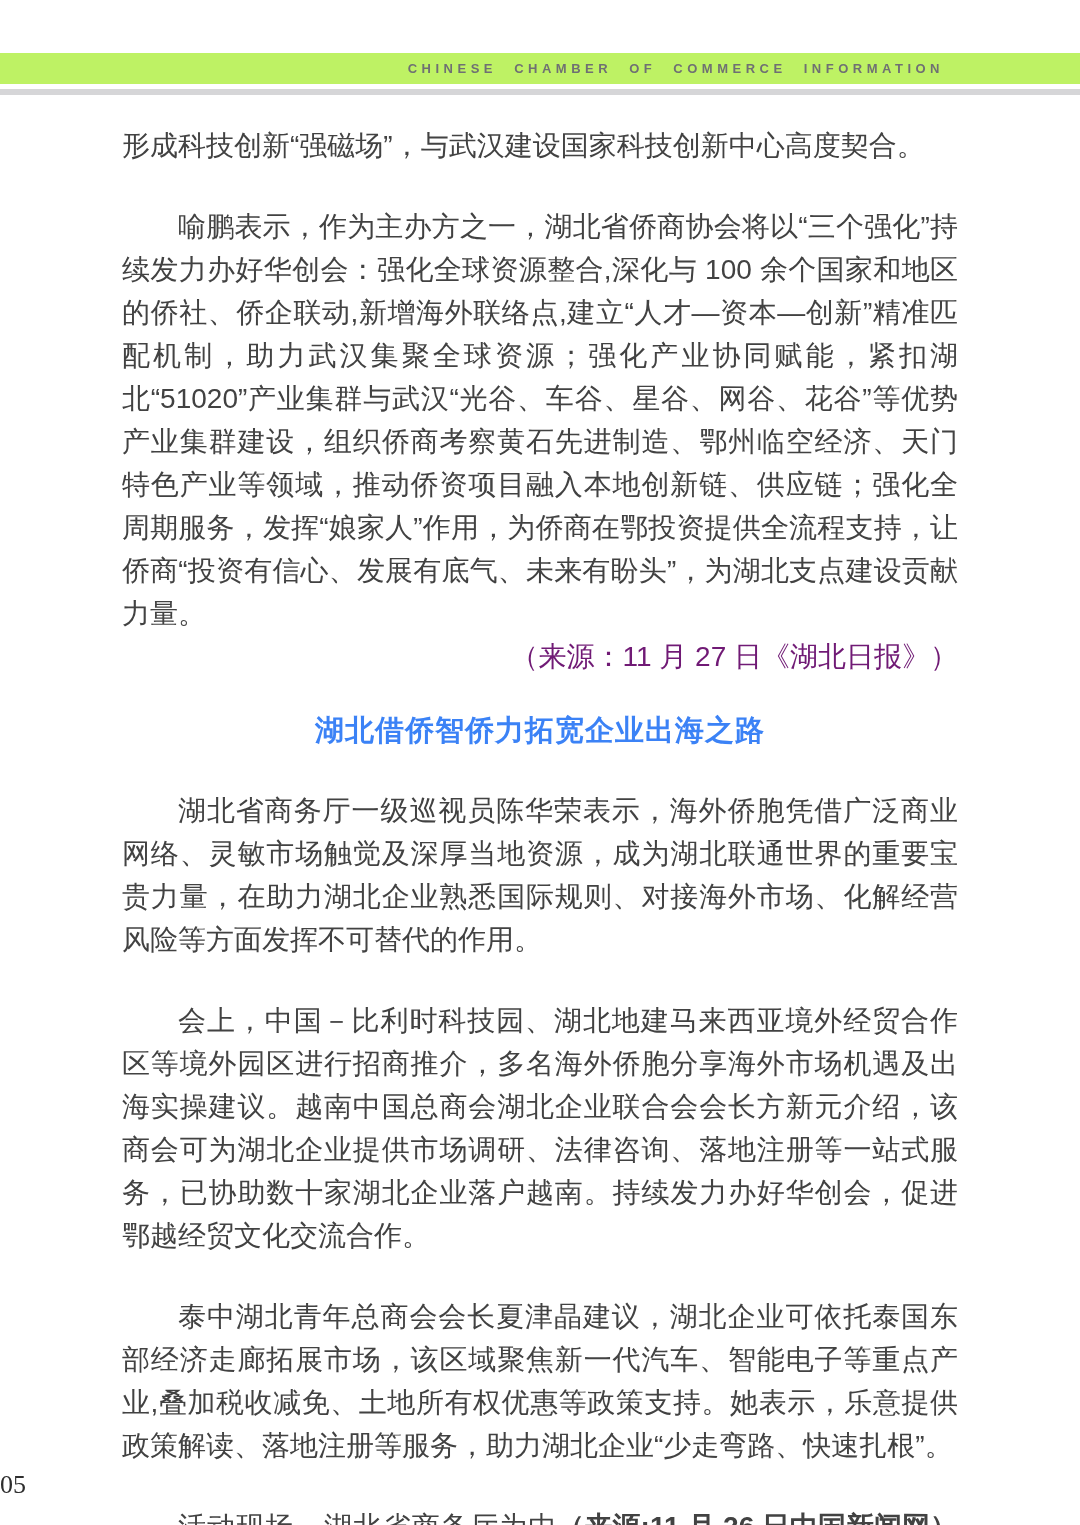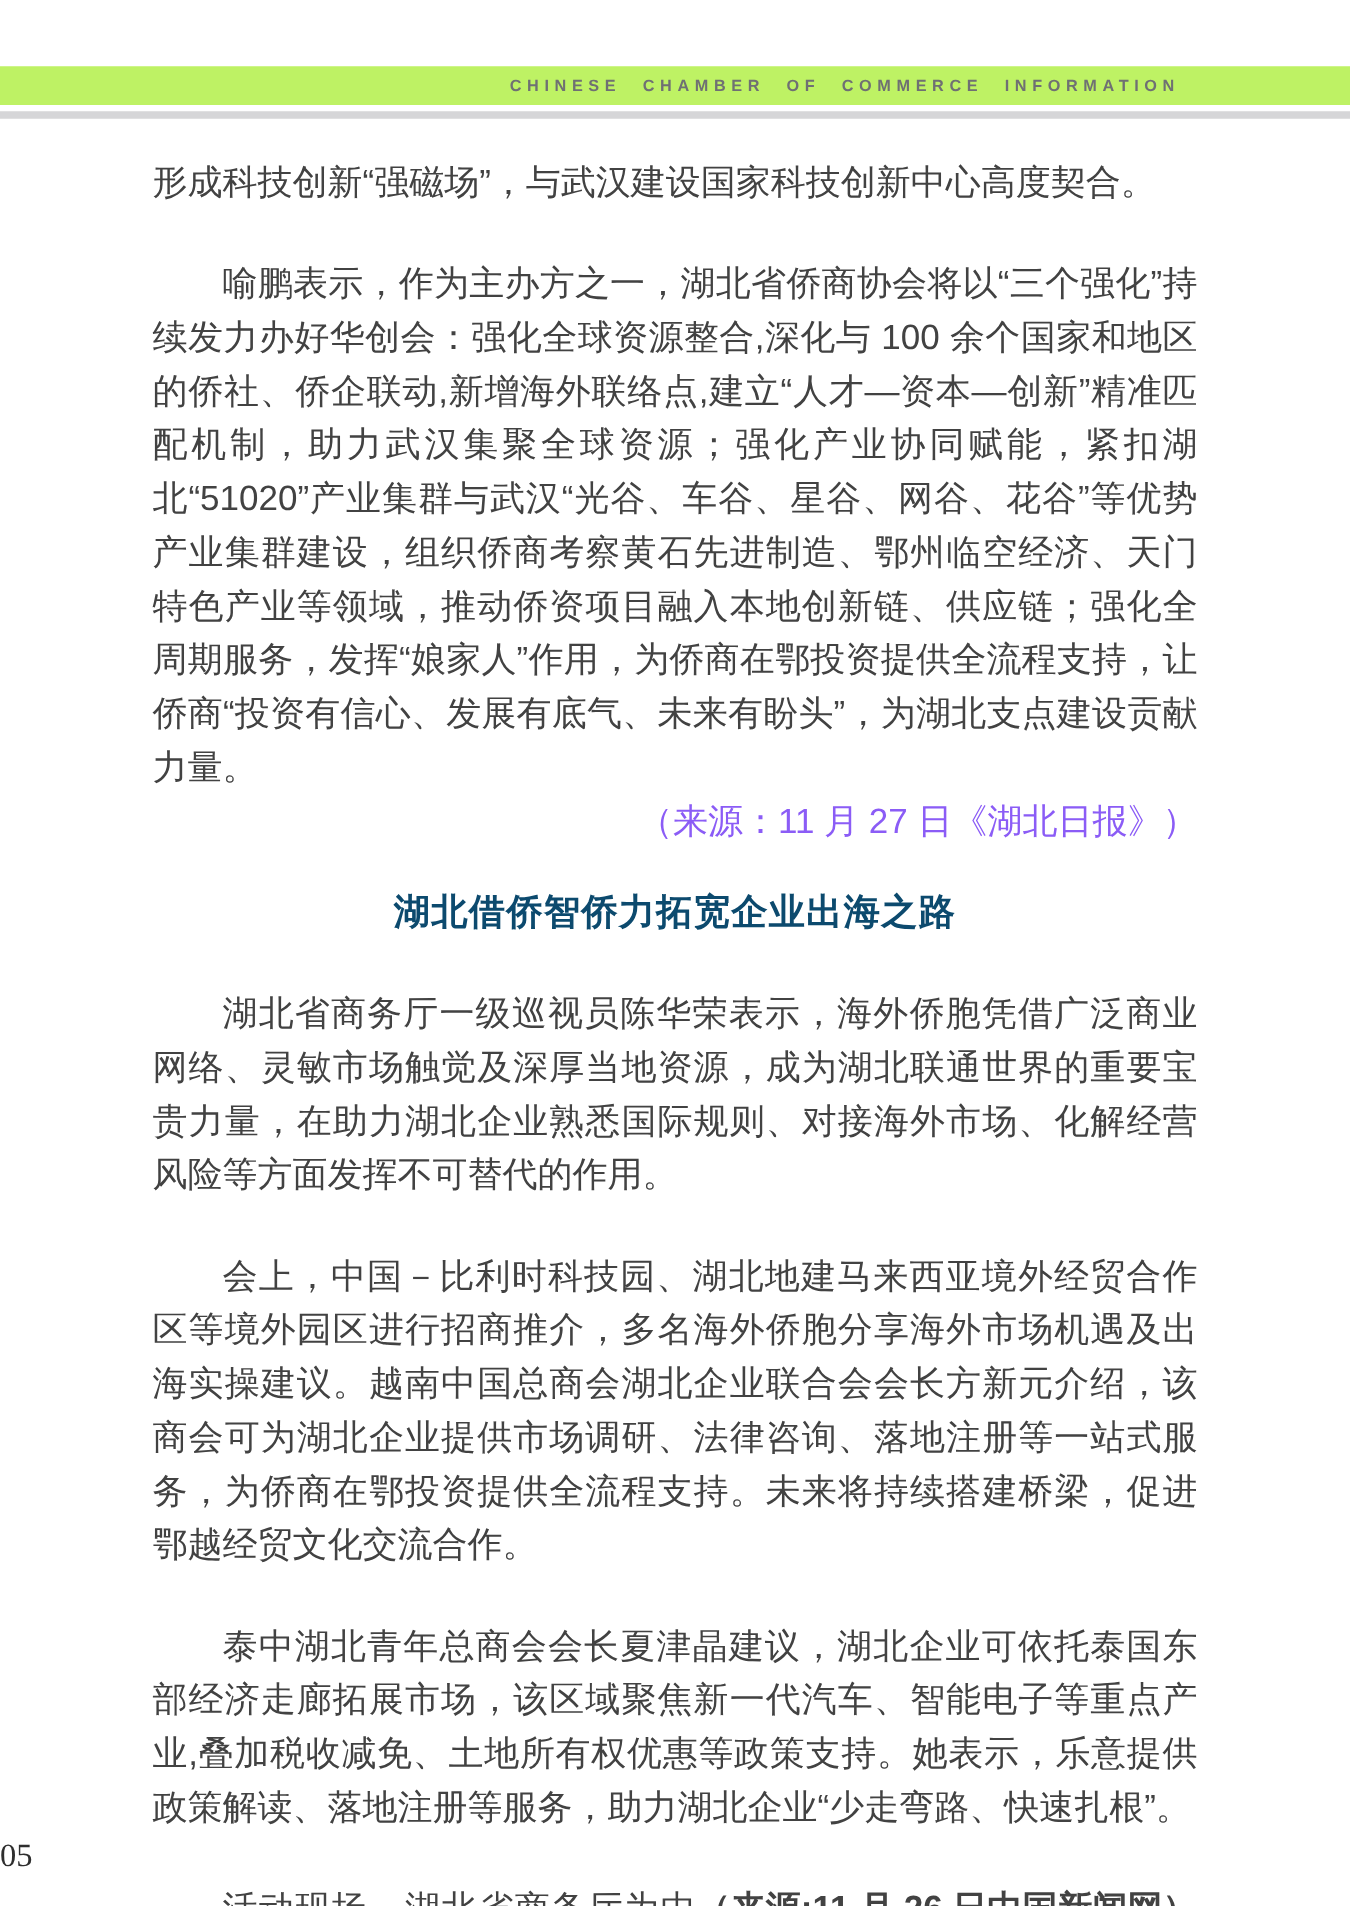--- a/index.html
+++ b/index.html
@@ -39,29 +39,29 @@
     text-align:justify;
     text-justify:inter-ideograph;
     color:#424242;
   }
   p.indent { text-indent:2em;margin-top:38px; }
   p.source-line {
     margin:0;
     font-size:28px;
     line-height:43px;
     text-align:right;
-    color:#8b5cf6;
+    color:#701a75;
   }
   h2.article-title {
     margin:31px 0 25px 0;
     font-size:29px;
     line-height:42px;
     font-weight:bold;
     text-align:center;
-    color:#0c4a6e;
+    color:#3b82f6;
     letter-spacing:1px;
   }
   .inline-source {
     float:right;
     font-weight:bold;
     text-indent:0;
   }
   
   .page-num {
     position:absolute;
@@ -82,19 +82,19 @@
 <div class="banner-thin"></div>
 
 <div class="content">
 
   <p class="body-par">形成科技创新“强磁场”，与武汉建设国家科技创新中心高度契合。</p>
   <p class="body-par indent">喻鹏表示，作为主办方之一，湖北省侨商协会将以“三个强化”持续发力办好华创会：强化全球资源整合,深化与 100 余个国家和地区的侨社、侨企联动,新增海外联络点,建立“人才—资本—创新”精准匹配机制，助力武汉集聚全球资源；强化产业协同赋能，紧扣湖北“51020”产业集群与武汉“光谷、车谷、星谷、网谷、花谷”等优势产业集群建设，组织侨商考察黄石先进制造、鄂州临空经济、天门特色产业等领域，推动侨资项目融入本地创新链、供应链；强化全周期服务，发挥“娘家人”作用，为侨商在鄂投资提供全流程支持，让侨商“投资有信心、发展有底气、未来有盼头”，为湖北支点建设贡献力量。</p>
   <p class="source-line">（来源：11 月 27 日《湖北日报》）</p>
 
   <h2 class="article-title">湖北借侨智侨力拓宽企业出海之路</h2>
   <p class="body-par indent">湖北省商务厅一级巡视员陈华荣表示，海外侨胞凭借广泛商业网络、灵敏市场触觉及深厚当地资源，成为湖北联通世界的重要宝贵力量，在助力湖北企业熟悉国际规则、对接海外市场、化解经营风险等方面发挥不可替代的作用。</p>
-  <p class="body-par indent">会上，中国－比利时科技园、湖北地建马来西亚境外经贸合作区等境外园区进行招商推介，多名海外侨胞分享海外市场机遇及出海实操建议。越南中国总商会湖北企业联合会会长方新元介绍，该商会可为湖北企业提供市场调研、法律咨询、落地注册等一站式服务，为侨商在鄂投资提供全流程支持。未来将持续搭建桥梁，促进鄂越经贸文化交流合作。</p>
+  <p class="body-par indent">会上，中国－比利时科技园、湖北地建马来西亚境外经贸合作区等境外园区进行招商推介，多名海外侨胞分享海外市场机遇及出海实操建议。越南中国总商会湖北企业联合会会长方新元介绍，该商会可为湖北企业提供市场调研、法律咨询、落地注册等一站式服务，已协助数十家湖北企业落户越南。持续发力办好华创会，促进鄂越经贸文化交流合作。</p>
   <p class="body-par indent">泰中湖北青年总商会会长夏津晶建议，湖北企业可依托泰国东部经济走廊拓展市场，该区域聚焦新一代汽车、智能电子等重点产业,叠加税收减免、土地所有权优惠等政策支持。她表示，乐意提供政策解读、落地注册等服务，助力湖北企业“少走弯路、快速扎根”。</p>
   <p class="body-par indent"><span class="inline-source">（来源:11 月 26 日中国新闻网）</span><span>活动现场，湖北省商务厅为中国（湖北）欧洲海外综合服务中心授牌。作为湖北首个欧洲海外综合服务中心，该平台将依托湖北联投中国－比利时科技园的区位与资源优势，打造集经贸合作、科技创新、人才交流、法律咨询和商务服务于一体的综合性载体，助力湖北企业拓展欧洲市场。</span></p>
 
 </div>
 
 <div class="page-num">05</div>
 
 </body></html>

